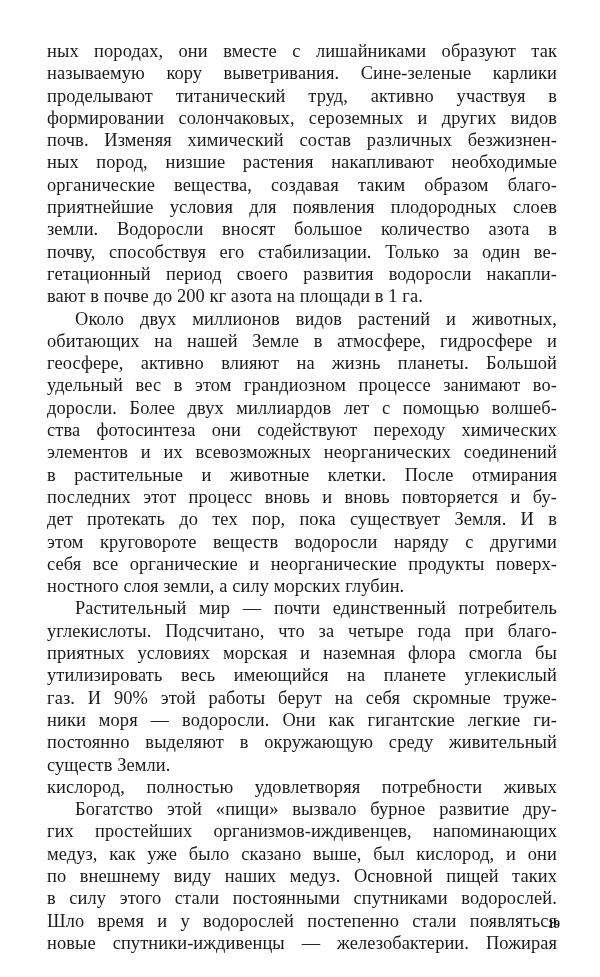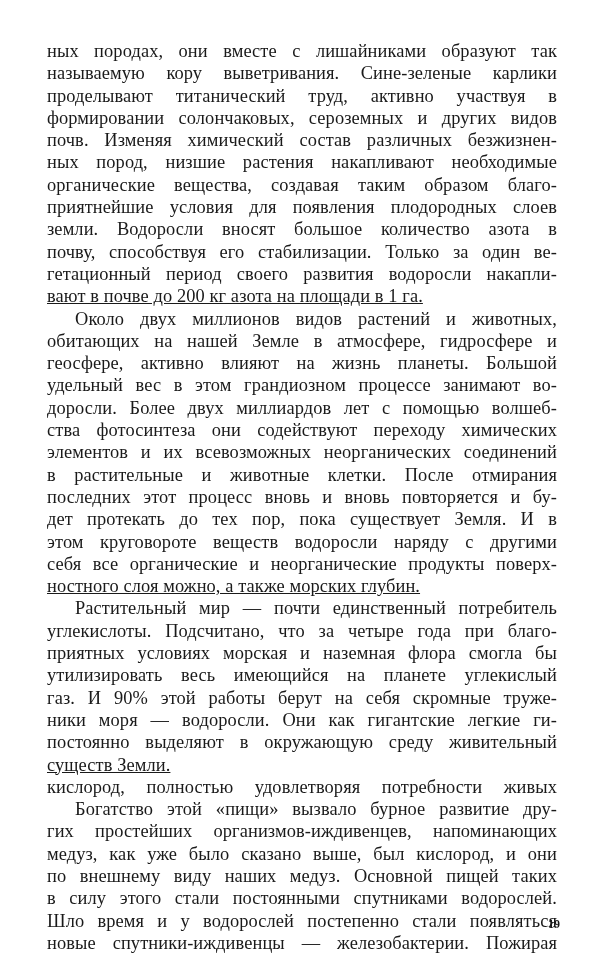--- a/index.html
+++ b/index.html
@@ -4,21 +4,21 @@
 <style>
   html, body { margin: 0; padding: 0; background: #ffffff; }
   body { width: 600px; height: 977px; position: relative; overflow: hidden; }
   .page {
     position: absolute; left: 47px; top: 40px; width: 510px;
     font-family: "Liberation Serif", "DejaVu Serif", serif;
     font-size: 18.4px; line-height: 22.3px; color: #1a1a1a;
     letter-spacing: 0.1px;
   }
   .line { display: block; white-space: nowrap; text-align: justify; text-align-last: justify; height: 22.3px; }
-  .line.last { text-align-last: left; text-decoration: underline; }
+  .line.last { text-align-last: left; }
   .line.indent { padding-left: 28px; }
   .page-number {
     position: absolute; left: 540px; top: 917px; width: 20px;
     font-family: "Liberation Serif", "DejaVu Serif", serif; font-weight: bold;
     font-size: 12px; color: #1a1a1a; text-align: right;
   }
 </style>
 </head>
 <body>
 
@@ -43,21 +43,21 @@
     <span class="line">геосфере, активно влияют на жизнь планеты. Большой</span>
     <span class="line">удельный вес в этом грандиозном процессе занимают во-</span>
     <span class="line">доросли. Более двух миллиардов лет с помощью волшеб-</span>
     <span class="line">ства фотосинтеза они содействуют переходу химических</span>
     <span class="line">элементов и их всевозможных неорганических соединений</span>
     <span class="line">в растительные и животные клетки. После отмирания</span>
     <span class="line">последних этот процесс вновь и вновь повторяется и бу-</span>
     <span class="line">дет протекать до тех пор, пока существует Земля. И в</span>
     <span class="line">этом круговороте веществ водоросли наряду с другими</span>
     <span class="line">себя все органические и неорганические продукты поверх-</span>
-    <span class="line last">ностного слоя можно, а также морских глубин.</span>
+    <span class="line last">ностного слоя земли, а силу морских глубин.</span>
   </div>
   <div>
     <span class="line indent">Растительный мир — почти единственный потребитель</span>
     <span class="line">углекислоты. Подсчитано, что за четыре года при благо-</span>
     <span class="line">приятных условиях морская и наземная флора смогла бы</span>
     <span class="line">утилизировать весь имеющийся на планете углекислый</span>
     <span class="line">газ. И 90% этой работы берут на себя скромные труже-</span>
     <span class="line">ники моря — водоросли. Они как гигантские легкие ги-</span>
     <span class="line">постоянно выделяют в окружающую среду живительный</span>
     <span class="line last">существ Земли.</span>

